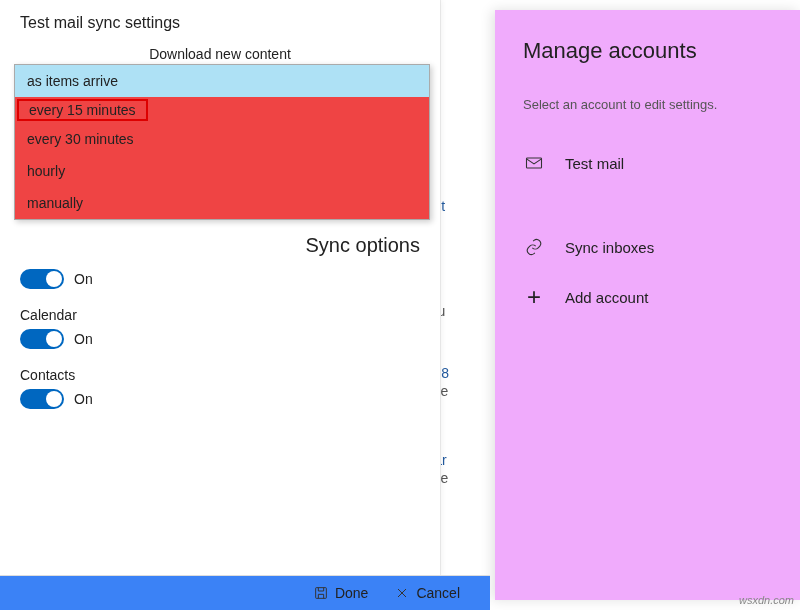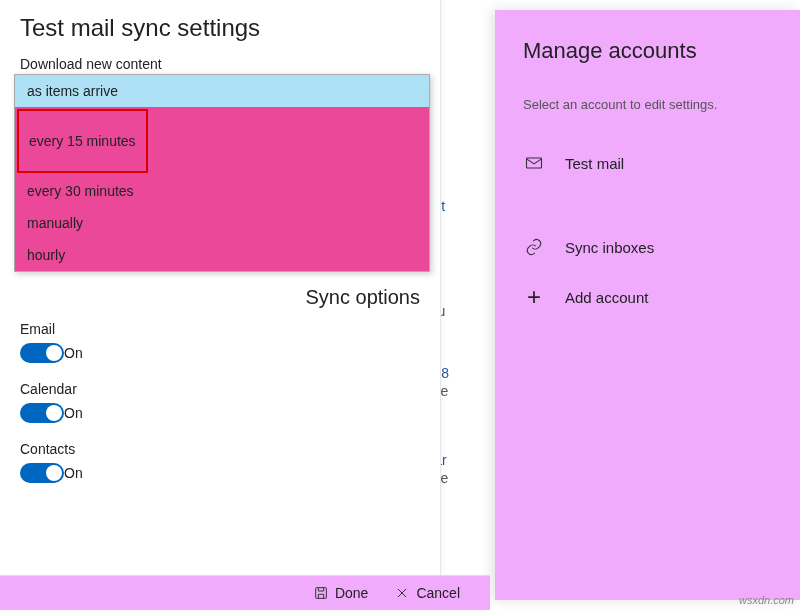--- a/index.html
+++ b/index.html
@@ -5,52 +5,52 @@
   * { box-sizing: border-box; margin: 0; padding: 0; font-family: "Segoe UI", Arial, sans-serif; }
   body { width: 800px; height: 610px; overflow: hidden; background: #fff; position: relative; font-size: 14px; color: #222; }
 
   .left-panel {
     position: absolute; left: 0; top: 0; width: 440px; height: 575px;
     background: #fff; z-index: 3;
     box-shadow: 2px 0 6px rgba(0,0,0,0.05);
   }
   .titlebar { padding: 4px 6px; font-size: 12px; color: #222; }
   .panel-body { padding: 14px 20px 0 20px; }
-  .h1 { font-size: 24px; font-weight: 400; margin-bottom: 14px; }
-  .label-small { font-size: 14px; margin-bottom: 2px; }
+  .h1 { font-size: 16px; font-weight: 400; margin-bottom: 14px; }
+  .label-small { font-size: 14px; margin-bottom: 2px; text-align: center; }
 
   .dropdown {
     margin-left: -6px; margin-right: -10px;
-    border: 1px solid #aaa; background: #ec4899;
+    border: 1px solid #aaa; background: #ef4444;
     box-shadow: 2px 2px 6px rgba(0,0,0,0.2);
   }
   .dd-item {
     padding: 8px 12px; font-size: 14px; cursor: default;
   }
   .dd-item.selected { background: #aee1f5; }
-  .dd-item.highlight { display:inline-block; border: 2px solid #d00; padding: 22px 10px; margin: 2px 0; }
+  .dd-item.highlight { display:inline-block; border: 2px solid #d00; padding: 1px 10px; margin: 2px 0; }
   .dd-row-hl { padding: 0 0 0 2px; }
 
   .h2 { font-size: 20px; font-weight: 400; margin-top: 14px; margin-bottom: 12px; text-align: right; }
   .sync-row { margin-bottom: 18px; }
   .sync-label { font-size: 14px; margin-bottom: 6px; }
-  .toggle-row { display: flex; align-items: center; gap: 0; }
+  .toggle-row { display: flex; align-items: center; gap: 10px; }
   .toggle {
     width: 44px; height: 20px; border-radius: 10px; background: #0067c0;
     position: relative; cursor: pointer;
   }
   .toggle::after {
     content: ""; position: absolute; right: 2px; top: 2px;
     width: 16px; height: 16px; border-radius: 50%; background: #fff;
   }
   .toggle-state { font-size: 14px; }
 
   .bottom-bar {
     position: absolute; left: 0; bottom: 0; width: 490px; height: 35px;
-    background: #f0abfc; display: flex; justify-content: flex-end; align-items: center;
+    background: #3b82f6; display: flex; justify-content: flex-end; align-items: center;
     gap: 26px; padding-right: 30px; z-index: 5;
     border-top: 1px solid #ddd;
   }
   .bb-btn { display: flex; align-items: center; gap: 6px; font-size: 14px; cursor: pointer; }
   .bb-btn svg { width: 16px; height: 16px; }
 
   .mid-strip {
     position: absolute; left: 440px; top: 0; width: 50px; height: 610px;
     background: #fff; z-index: 1; border-left: 1px solid #eee;
     overflow: hidden;
@@ -85,28 +85,27 @@
   <div class="panel-body">
     <div class="h1">Test mail sync settings</div>
     <div class="label-small">Download new content</div>
 
     <div class="dropdown">
       <div class="dd-item selected">as items arrive</div>
       <div class="dd-row-hl">
         <span class="dd-item highlight">every 15 minutes</span>
       </div>
       <div class="dd-item">every 30 minutes</div>
+      <div class="dd-item">hourly</div>
       <div class="dd-item">manually</div>
-      <div class="dd-item">hourly</div>
     </div>
 
     <div class="h2">Sync options</div>
 
     <div class="sync-row">
-      <div class="sync-label">Email</div>
       <div class="toggle-row">
         <div class="toggle"></div>
         <span class="toggle-state">On</span>
       </div>
     </div>
 
     <div class="sync-row">
       <div class="sync-label">Calendar</div>
       <div class="toggle-row">
         <div class="toggle"></div>

